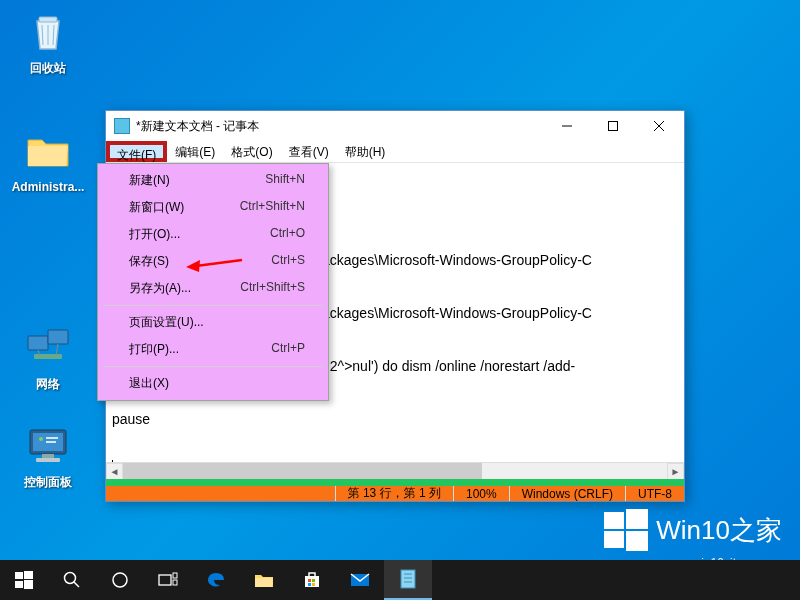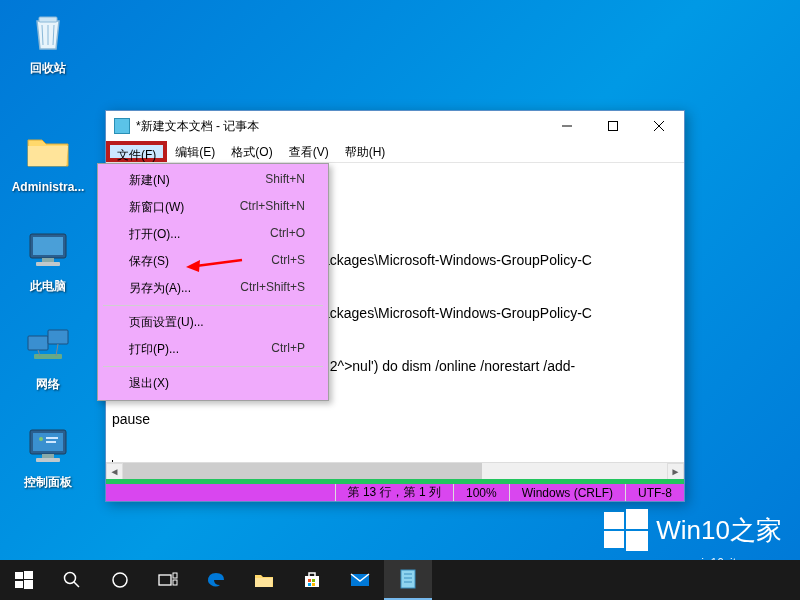--- a/index.html
+++ b/index.html
@@ -26,21 +26,21 @@
 .shortcut { color: #333; }
 
 .editor { flex: 1; padding: 4px 6px; font-family: Consolas, monospace; font-size: 14px; line-height: 1.9; white-space: pre; overflow: hidden; position: relative; color: #000; }
 .cursor-line { border-left: 1px solid #000; height: 18px; display: inline-block; }
 
 .scrollbar-h { height: 17px; background: #f0f0f0; display: flex; border-top: 1px solid #ddd; }
 .sb-btn { width: 17px; height: 17px; background: #f0f0f0; display: flex; align-items:center; justify-content:center; font-size:10px; color:#606060; border: 1px solid #ddd; }
 .sb-track { flex: 1; position: relative; }
 .sb-thumb { position: absolute; left: 0; top: 0; width: 66%; height: 100%; background: #cdcdcd; }
 
-.statusbar { height: 22px; background: #d946ef; display: flex; font-size: 12px; color: #000; border-top: 5px solid #22c55e; }
+.statusbar { height: 22px; background: #f97316; display: flex; font-size: 12px; color: #000; border-top: 7px solid #22c55e; }
 .status-cell { border-left: 1px solid #ddd; padding: 2px 12px; display: flex; align-items: center; }
 .status-spacer { flex: 1; }
 
 .arrow { position: absolute; z-index: 20; }
 
 .watermark { position: absolute; right: 18px; bottom: 48px; display: flex; align-items: center; color: #fff; }
 .watermark .winlogo { width: 44px; height: 44px; margin-right: 8px; }
 .watermark .wmtext { font-size: 26px; font-weight: 300; }
 .watermark .wmurl { position: absolute; right: 0; bottom: -18px; font-size: 12px; opacity: 0.9; }
 
@@ -69,31 +69,20 @@
   <div class="desktop-icon" style="left:10px; top:128px;">
     <div class="iconbox">
       <svg width="44" height="36" viewBox="0 0 44 36">
           <path d="M2 6 L16 6 L20 10 L42 10 L42 32 L2 32 Z" fill="#ffd86b" stroke="#d9a93a"></path>
           <path d="M2 12 L42 12 L40 32 L2 32 Z" fill="#ffe49a"></path>
         </svg>
     </div>
     <div class="label">Administra...</div>
   </div>
 
-  <div class="desktop-icon" style="left:10px; top:226px;">
-    <div class="iconbox">
-      <svg width="44" height="40" viewBox="0 0 44 40">
-          <rect x="4" y="4" width="36" height="24" rx="2" fill="#2a5f8f" stroke="#1a4060"></rect>
-          <rect x="7" y="7" width="30" height="18" fill="#4a9fd8"></rect>
-          <rect x="16" y="28" width="12" height="4" fill="#8aa"></rect>
-          <rect x="10" y="32" width="24" height="4" rx="1" fill="#c0c8cc"></rect>
-        </svg>
-    </div>
-    <div class="label">此电脑</div>
-  </div>
 
   <div class="desktop-icon" style="left:10px; top:324px;">
     <div class="iconbox">
       <svg width="44" height="40" viewBox="0 0 44 40">
           <rect x="2" y="8" width="20" height="14" rx="1" fill="#3a8fd0" stroke="#1a5080"></rect>
           <rect x="22" y="2" width="20" height="14" rx="1" fill="#3a8fd0" stroke="#1a5080"></rect>
           <rect x="8" y="26" width="28" height="5" rx="1" fill="#6a8"></rect>
           <line x1="12" y1="22" x2="14" y2="28" stroke="#888"></line>
           <line x1="32" y1="16" x2="30" y2="28" stroke="#888"></line>
         </svg>

